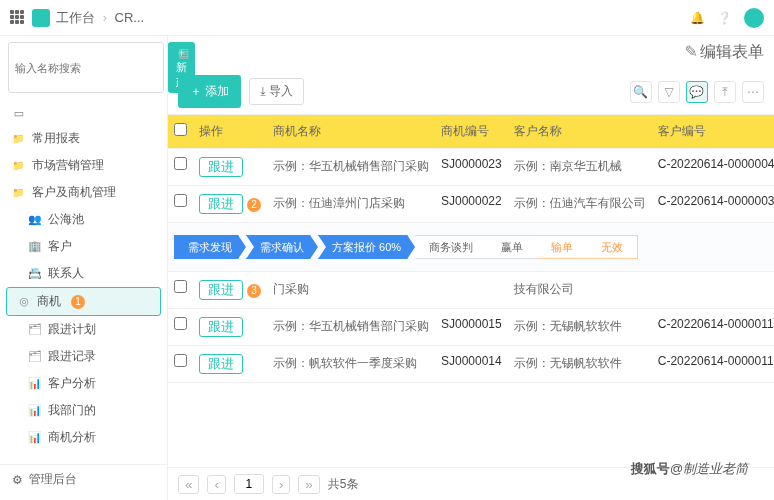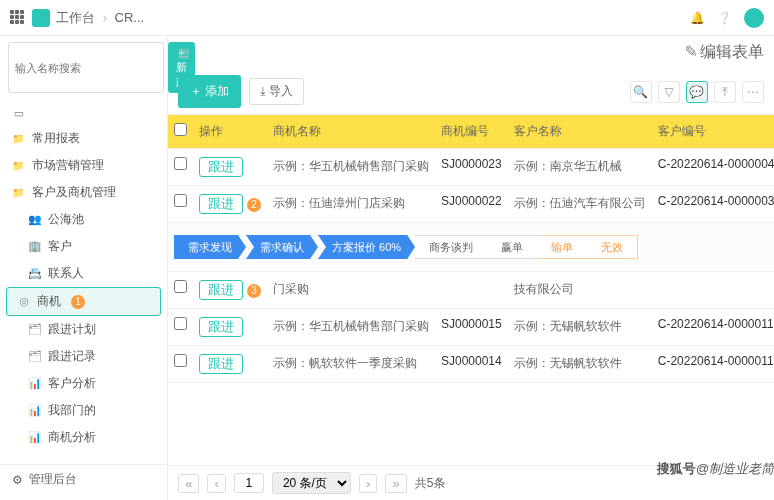--- a/index.html
+++ b/index.html
@@ -49,21 +49,21 @@
 tr.exp td{background:#fafcfe}
 .pipeline{display:flex;align-items:center;gap:0;padding:4px 0}
 .stage{height:24px;padding:0 14px;display:flex;align-items:center;font-size:11px;color:#666;position:relative;background:#fff;border-top:1px solid #ddd;border-bottom:1px solid #ddd}
 .stage:last-child{border-right:1px solid #ddd}
 .stage.blue{background:#3a8af0;color:#fff;border-color:#3a8af0;clip-path:polygon(0 0,calc(100% - 8px) 0,100% 50%,calc(100% - 8px) 100%,0 100%,8px 50%)}
 .stage.blue:first-child{clip-path:polygon(0 0,calc(100% - 8px) 0,100% 50%,calc(100% - 8px) 100%,0 100%)}
 .stage.orange{color:#ff9a3c;border-color:#ffcfa0}
 .pager{display:flex;align-items:center;padding:6px 10px;gap:8px;border-top:1px solid #eee;color:#666}
 .pager select,.pager input{border:1px solid #ddd;border-radius:3px;padding:2px 6px;font-size:12px}
 .pager .nav-pg{border:1px solid #ddd;border-radius:3px;padding:1px 6px;color:#aaa;background:#fff}
-.watermark{position:absolute;right:0;bottom:22px;font-size:13px;font-style:italic;color:#555}
+.watermark{position:absolute;right:26px;bottom:22px;font-size:13px;font-style:italic;color:#555}
 .watermark b{font-style:normal;font-weight:bold}
 .sidebar-footer{border-top:1px solid #eee;padding:6px 12px;display:flex;align-items:center;gap:6px;color:#666}
 </style>
 </head>
 <body>
 <div class="app">
 <div class="topbar">
  <div class="apps-icon">
         <span></span>
         <span></span>
@@ -234,21 +234,20 @@
                 <td class="cell-sub">示例：无锡帆软软件</td>
                 <td>C-20220614-0000011</td>
               </tr>
             </tbody>
    </table>
   </div>
   <div class="pager">
    <button class="nav-pg">«</button>
    <button class="nav-pg">‹</button>
    <input style="width: 30px; text-align: center;" value="1">
-   <select><option>20 条/页</option></select>
    <button class="nav-pg">›</button>
    <button class="nav-pg">»</button>
    <span>共5条</span>
   </div>
  </div>
 </div>
 <div class="watermark"><b>搜狐号</b><span>@制造业老简</span></div>
 </div>
 
 </body></html>

